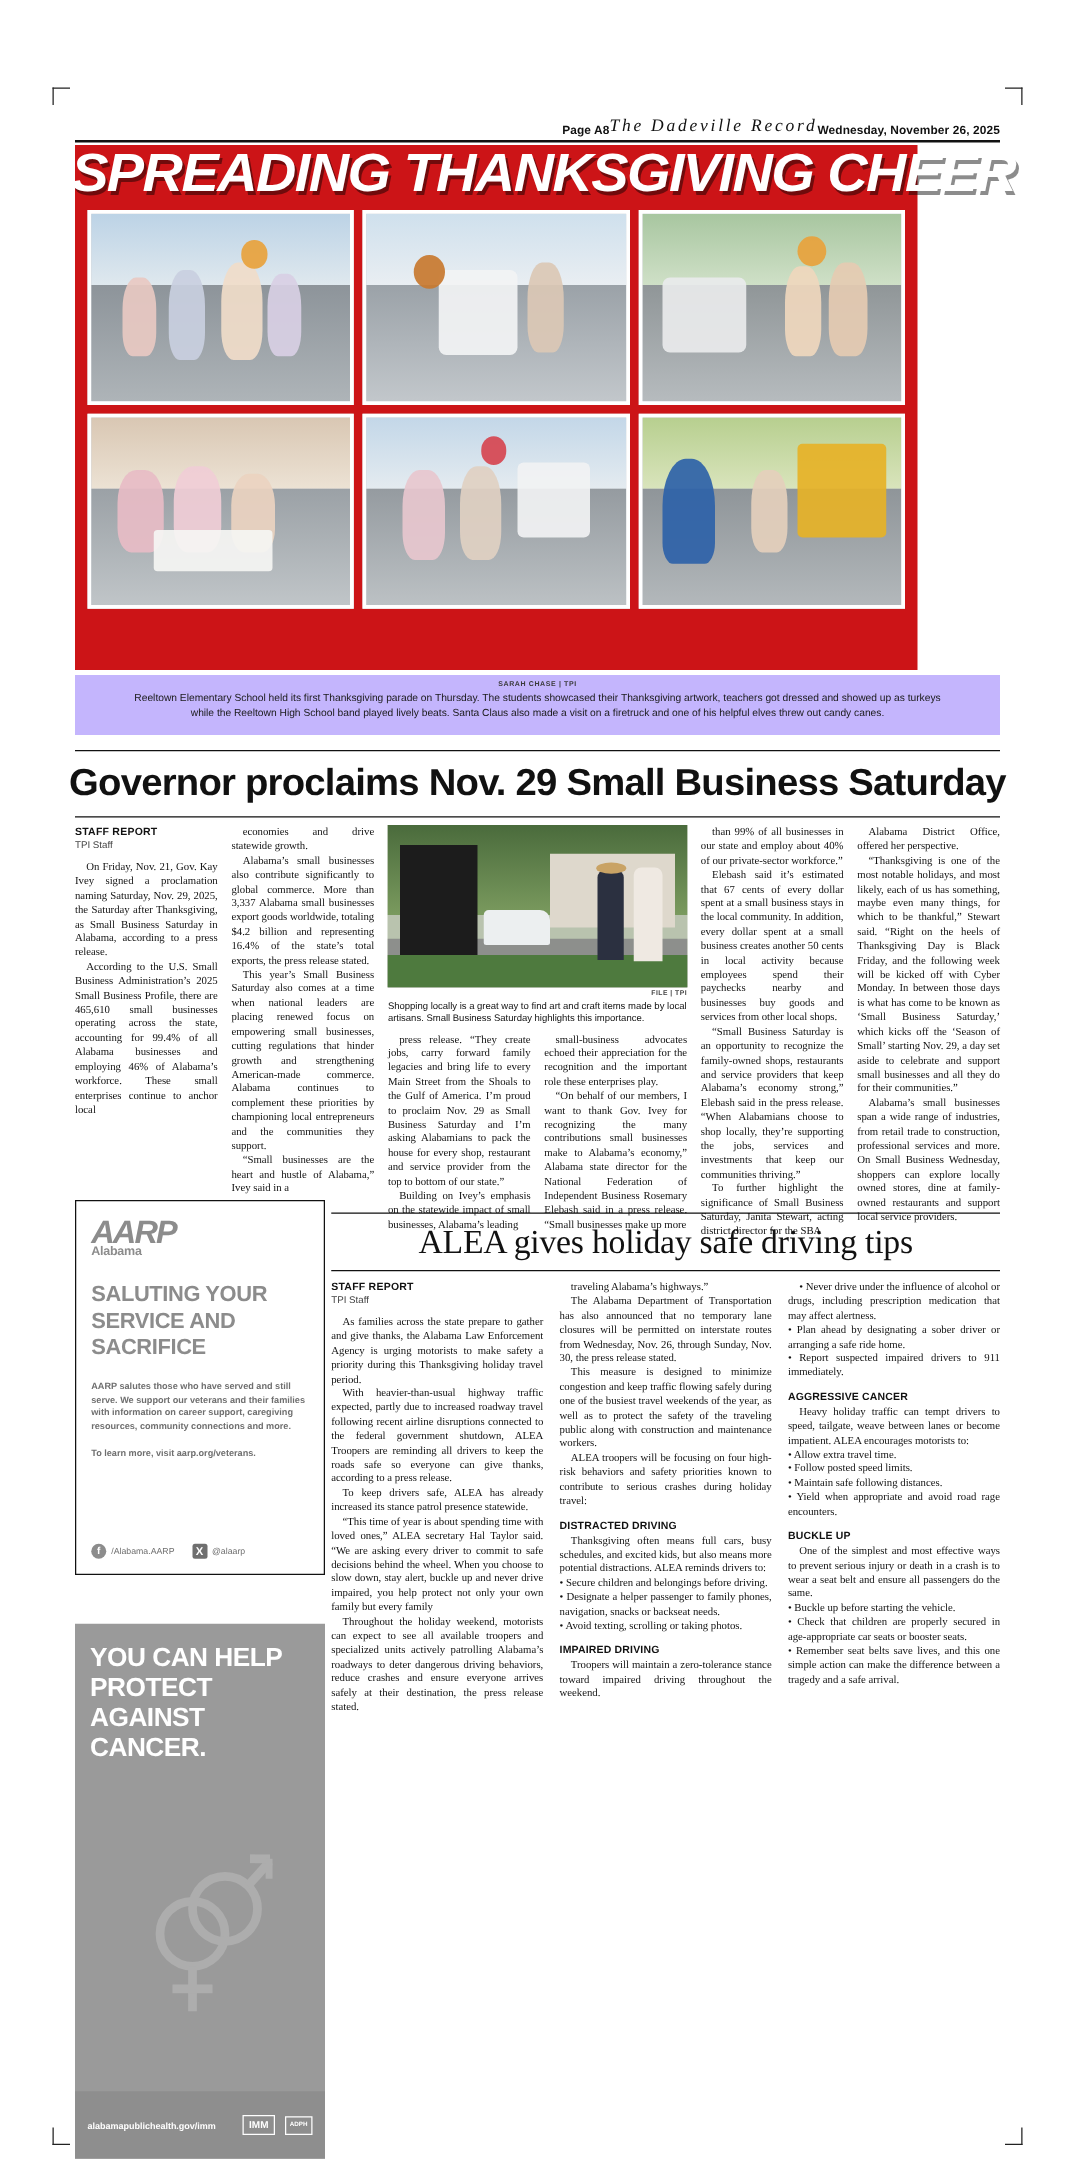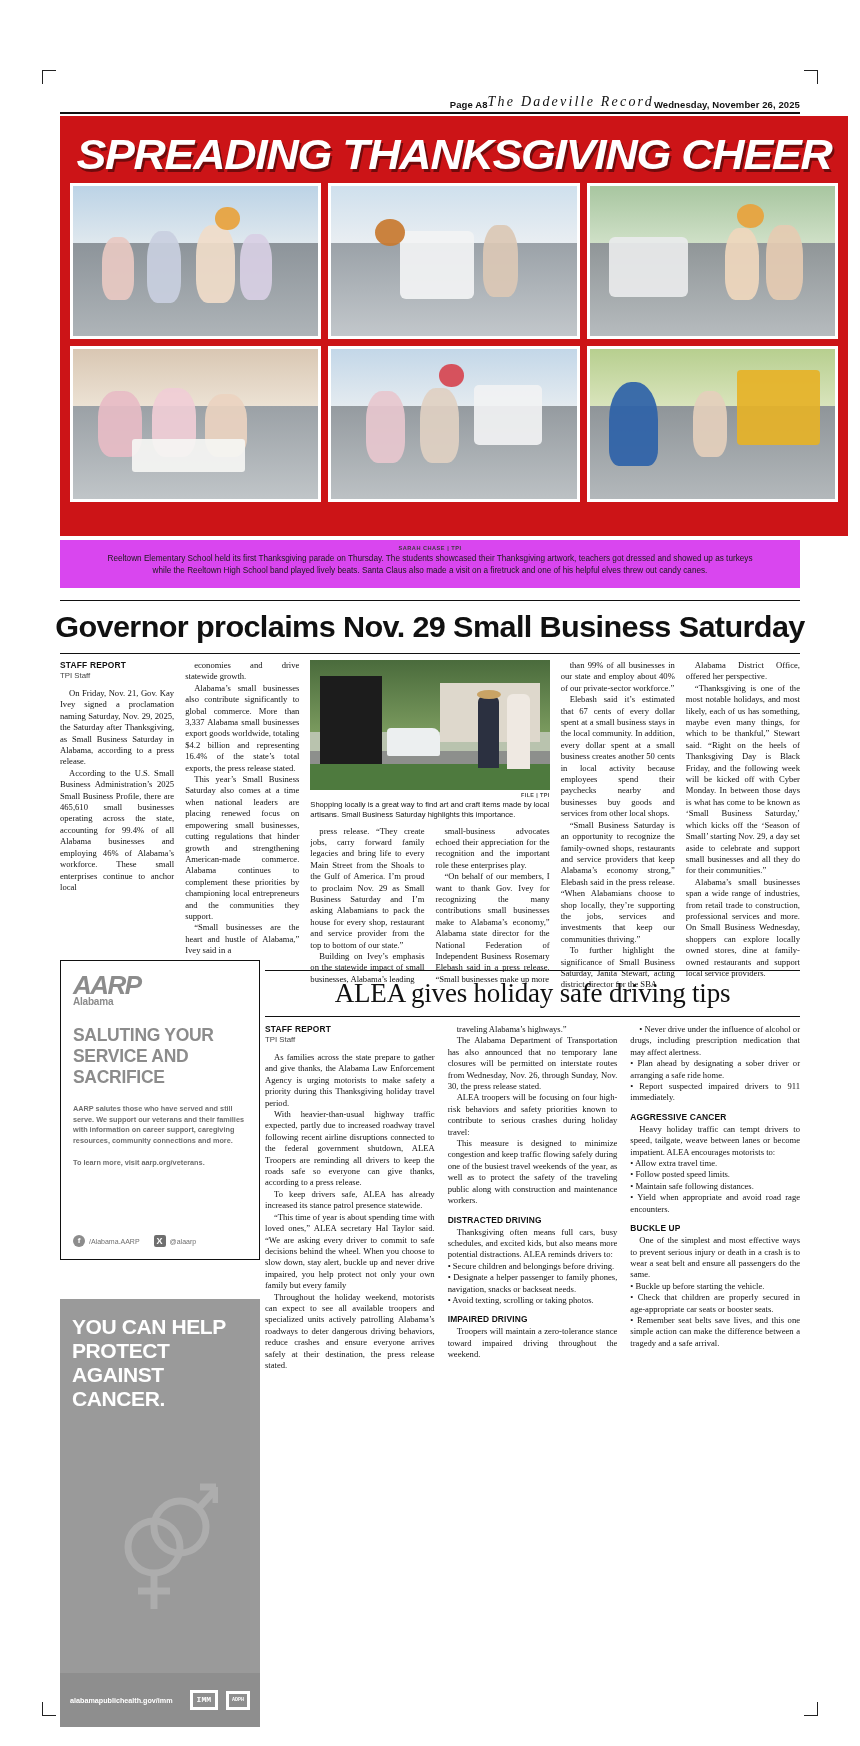--- a/index.html
+++ b/index.html
@@ -31,23 +31,23 @@
     font-size:9.5px; font-weight:bold; color:#111; letter-spacing:.1px;
   }
   .paper-name {
     font-family:"Liberation Serif", serif;
     font-style:italic; font-size:14px; letter-spacing:2.2px; color:#111;
   }
   .masthead-rule { position:absolute; left:60px; top:112px; width:740px; height:1.6px; background:#111; }
 
   
   .package {
-    position:absolute; left:60px; top:116px; width:788px; height:420px;
+    position:absolute; left:60px; top:116px; width:674px; height:420px;
     background:#cc1417;
-    padding:15px 10px 8px 10px;
+    padding:0 10px 8px 10px;
   }
   .banner-title {
     font-family:"Liberation Sans", sans-serif;
     font-weight:bold; font-style:italic;
     font-size:43px; line-height:46px;
     color:#fff; letter-spacing:-1.2px;
     text-align:center;
     text-shadow: 2px 3px 0 rgba(0,0,0,.45);
     white-space:nowrap;
     transform:scaleX(1.04);
@@ -72,21 +72,21 @@
   .p4 .sky { background:linear-gradient(#d9c7b3,#ece2d4); }
   .p4 .ground { background:linear-gradient(#9ba1a6,#c0c5c8); }
   .p5 .sky { background:linear-gradient(#c3d7e8,#e4ebf0); }
   .p5 .ground { background:linear-gradient(#959ba0,#bcc1c4); }
   .p6 .sky { background:linear-gradient(#b7cf8f,#d9e4bc); }
   .p6 .ground { background:linear-gradient(#8f9599,#b3b8bb); }
   .blob { position:absolute; border-radius:40% 40% 30% 30%; opacity:.92; }
 
   .caption-box {
     position:absolute; left:60px; top:540px; width:740px; height:48px;
-    background:#d946ef; padding:5px 38px 0 38px;
+    background:#c4b5fd; padding:5px 38px 0 38px;
   }
   .credit {
     font-family:"Liberation Sans", sans-serif;
     font-size:5.6px; font-weight:bold; letter-spacing:.5px;
     text-align:center; color:#3a3a3a; margin-bottom:2px;
   }
   .cap-text {
     font-family:"Liberation Sans", sans-serif;
     font-size:8.2px; line-height:11.5px; color:#1a1a1a; text-align:center;
   }
@@ -196,22 +196,22 @@
   }
   .gender-sym { position:absolute; left:48px; top:170px; width:110px; height:150px; opacity:.55; }
   .health-foot {
     position:absolute; left:0; right:0; bottom:0; height:54px;
     background:#8e8e8e; display:flex; align-items:center; gap:8px; padding:0 10px;
   }
   .health-url {
     font-family:"Liberation Sans", sans-serif; font-size:7.2px; font-weight:bold; color:#fff; flex:1;
   }
   .health-badge {
-    font-family:Liberation Mono, monospace; font-size:8px; font-weight:bold;
-    color:#fff; border:3px solid #ffffff; padding:3px 4px; line-height:1;
+    font-family:Liberation Sans, sans-serif; font-size:8px; font-weight:bold;
+    color:#fff; border:1px solid #ffffff; padding:3px 4px; line-height:1;
   }
   .health-badge.sm { font-size:5px; padding:4px 3px; }
 
   
   .rule-c { position:absolute; left:265px; top:970px; width:535px; height:1.1px; background:#111; }
   .alea-head {
     position:absolute; left:265px; top:978px; width:535px;
     font-family:"Liberation Serif", serif;
     font-size:27px; line-height:31px; text-align:center; color:#111; letter-spacing:-.2px;
   }
@@ -404,22 +404,22 @@
       <div class="byline-sub">TPI Staff</div>
       <p class="news">As families across the state prepare to gather and give thanks, the Alabama Law Enforcement Agency is urging motorists to make safety a priority during this Thanksgiving holiday travel period.</p>
       <p class="news">With heavier-than-usual highway traffic expected, partly due to increased roadway travel following recent airline disruptions connected to the federal government shutdown, ALEA Troopers are reminding all drivers to keep the roads safe so everyone can give thanks, according to a press release.</p>
       <p class="news">To keep drivers safe, ALEA has already increased its stance patrol presence statewide.</p>
       <p class="news">“This time of year is about spending time with loved ones,” ALEA secretary Hal Taylor said. “We are asking every driver to commit to safe decisions behind the wheel. When you choose to slow down, stay alert, buckle up and never drive impaired, you help protect not only your own family but every family</p>
       <p class="news">Throughout the holiday weekend, motorists can expect to see all available troopers and specialized units actively patrolling Alabama’s roadways to deter dangerous driving behaviors, reduce crashes and ensure everyone arrives safely at their destination, the press release stated.</p>
     </div>
     <div>
       <p class="news first">traveling Alabama’s highways.”</p>
       <p class="news">The Alabama Department of Transportation has also announced that no temporary lane closures will be permitted on interstate routes from Wednesday, Nov. 26, through Sunday, Nov. 30, the press release stated.</p>
+      <p class="news">This measure is designed to minimize congestion and keep traffic flowing safely during one of the busiest travel weekends of the year, as well as to protect the safety of the traveling public along with construction and maintenance workers.</p>
       <p class="news">ALEA troopers will be focusing on four high-risk behaviors and safety priorities known to contribute to serious crashes during holiday travel:</p>
-      <p class="news">This measure is designed to minimize congestion and keep traffic flowing safely during one of the busiest travel weekends of the year, as well as to protect the safety of the traveling public along with construction and maintenance workers.</p>
       <div class="sub-head">DISTRACTED DRIVING</div>
       <p class="news">Thanksgiving often means full cars, busy schedules, and excited kids, but also means more potential distractions. ALEA reminds drivers to:</p>
       <p class="news bullet">• Secure children and belongings before driving.</p>
       <p class="news bullet">• Designate a helper passenger to family phones, navigation, snacks or backseat needs.</p>
       <p class="news bullet">• Avoid texting, scrolling or taking photos.</p>
       <div class="sub-head">IMPAIRED DRIVING</div>
       <p class="news">Troopers will maintain a zero-tolerance stance toward impaired driving throughout the weekend.</p>
     </div>
     <div>
       <p class="news first">• Never drive under the influence of alcohol or drugs, including prescription medication that may affect alertness.</p>

